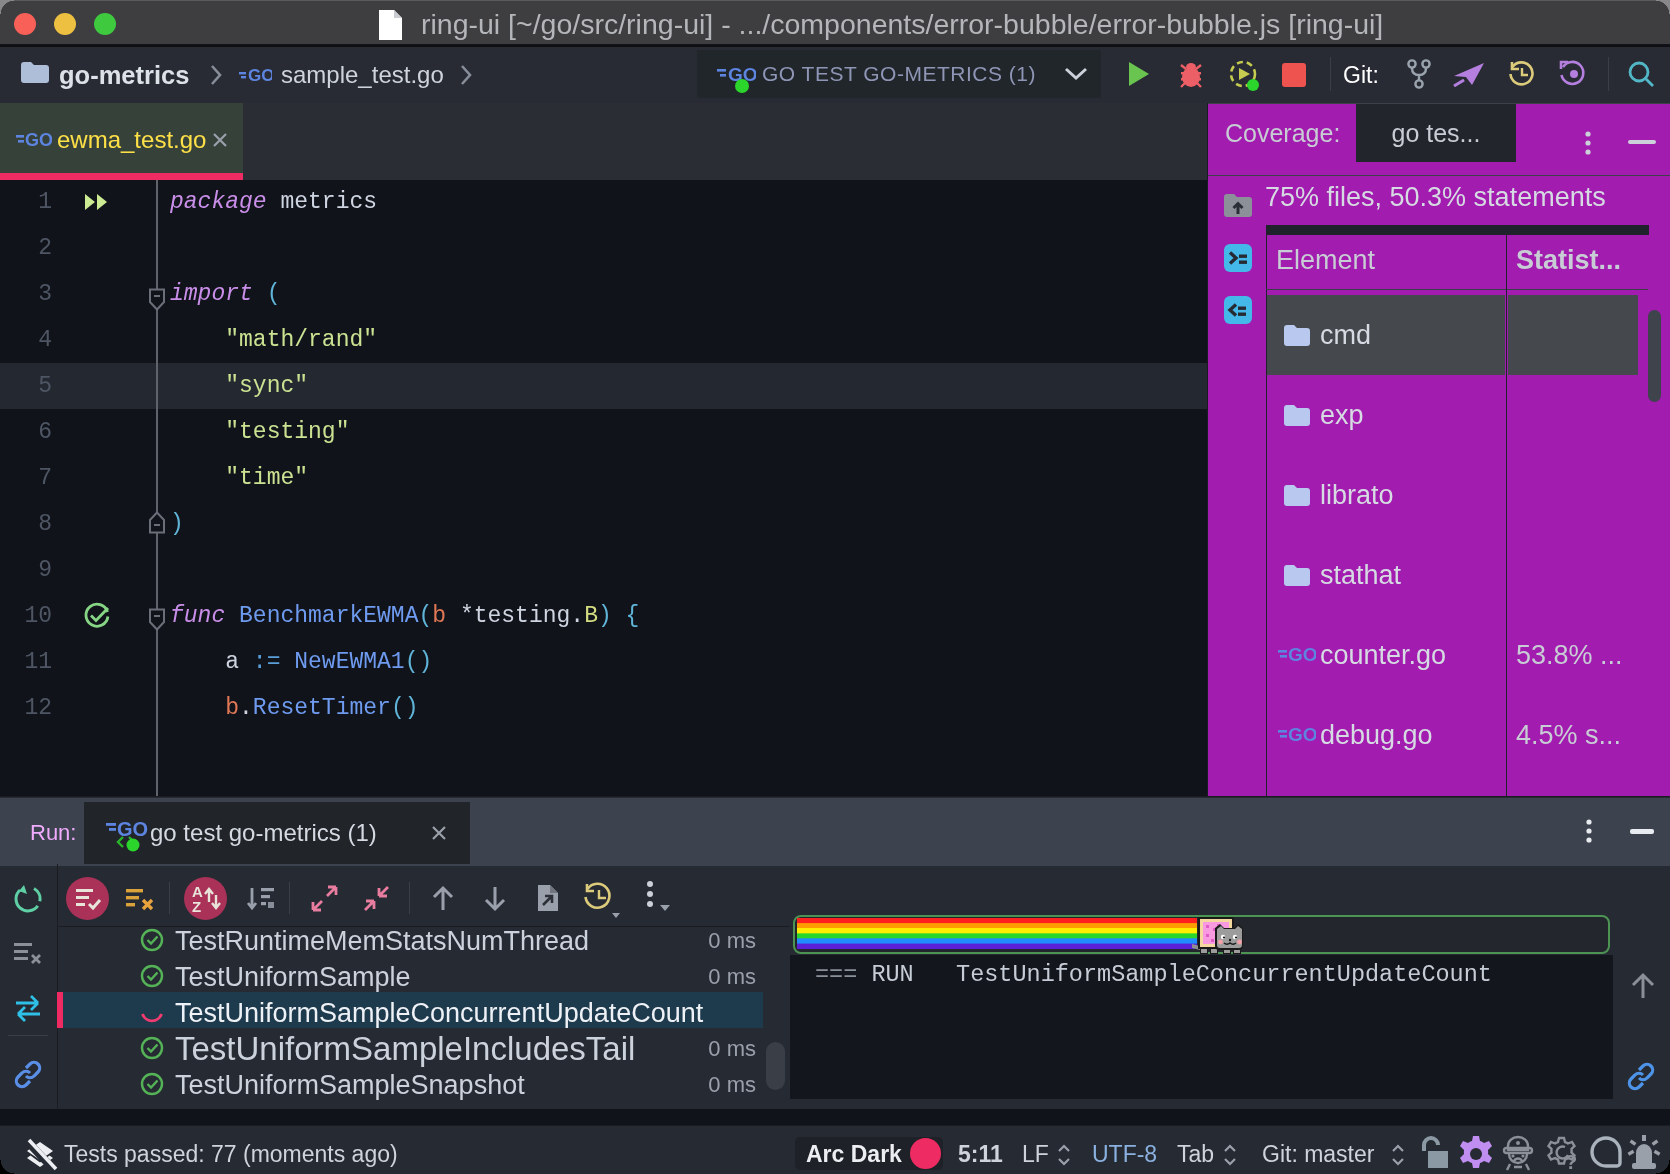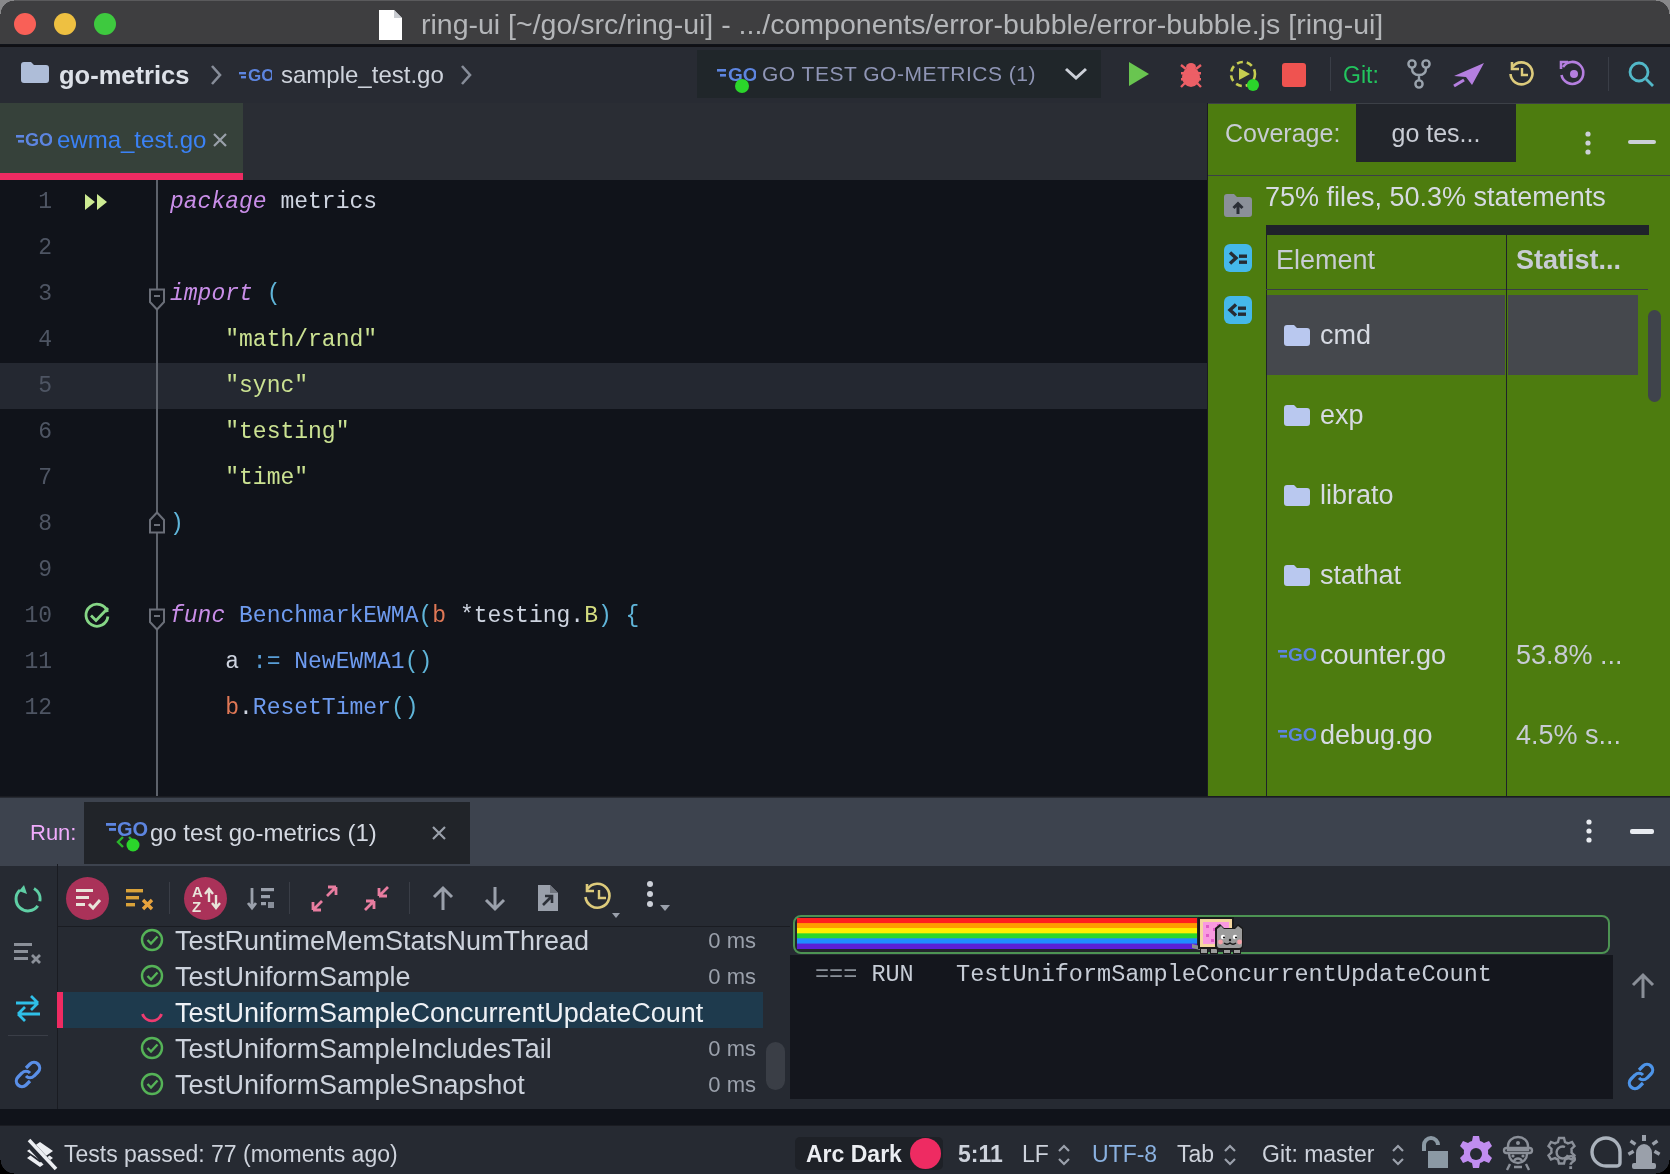--- a/index.html
+++ b/index.html
@@ -23,21 +23,21 @@
 .kw{color:#c98ee8;font-style:italic;}
 .str{color:#cbe292;}
 .fn{color:#6e9bef;}
 .pr{color:#5fb4d8;}
 .pa{color:#e07856;}
 .ty{color:#d3db7f;}
 .op{color:#5a9fd8;}
 #curline{position:absolute;left:0;top:183px;width:1207px;height:46px;background:#242831;}
 #foldline{position:absolute;left:156px;top:0;width:2px;height:616px;background:#5d626b;}
 
-#coverage{left:1207px;top:103px;width:463px;height:693px;background:#4d7c0f;border-left:1px solid #1a1c22;}
+#coverage{left:1207px;top:103px;width:463px;height:693px;background:#a21caf;border-left:1px solid #1a1c22;}
 #covhead{position:absolute;left:0;top:0;width:463px;height:73px;border-bottom:1px solid #3c4047;border-top:1px solid #3c4047;box-sizing:border-box;}
 
 #runpanel{left:0;top:796px;width:1670px;height:312px;background:#262a32;border-top:1px solid #1a1c22;}
 
 #statusbar{left:0;top:1108px;width:1670px;height:66px;background:#262a32;border-top:1px solid #1a1c22;box-sizing:border-box;margin-top:17px;}
 .sbtxt{position:absolute;top:0;height:56px;line-height:56px;font-size:23px;color:#ced3dc;}
 </style>
 </head>
 <body>
 <div class="abs" id="titlebar">
@@ -97,21 +97,21 @@
     </svg>
   <svg class="abs" style="left:1228px;top:12px;" width="34" height="34" viewBox="0 0 34 34">
       <circle cx="15" cy="15" r="12" fill="none" stroke="#c6cc50" stroke-width="2.6" stroke-dasharray="6 4"></circle>
       <path d="M11 9 L22 15 L11 21 z" fill="#c6cc50"></path>
       <circle cx="25" cy="26" r="6" fill="#2bd52b"></circle>
     </svg>
   <svg class="abs" style="left:1281px;top:15px;" width="26" height="26" viewBox="0 0 26 26">
       <rect x="1" y="1" width="24" height="24" rx="3" fill="#ef5350"></rect>
     </svg>
   <div class="abs" style="left:1330px;top:10px;width:1px;height:34px;background:#3a3e47;"></div>
-  <div class="abs" style="left:1343px;top:0px;height:56px;line-height:56px;font-size:23px;color:#22c55e;">Git:</div>
+  <div class="abs" style="left:1343px;top:0px;height:56px;line-height:56px;font-size:23px;color:#ffffff;">Git:</div>
   <svg class="abs" style="left:1404px;top:11px;" width="30" height="32" viewBox="0 0 30 32">
       <g stroke="#9aa3ad" stroke-width="2.4" fill="none">
         <circle cx="8" cy="6" r="3.6"></circle>
         <circle cx="22" cy="6" r="3.6"></circle>
         <circle cx="15" cy="26" r="3.6"></circle>
         <path d="M8 10 q0 7 7 7 M22 10 q0 7-7 7 M15 17 v5"></path>
       </g>
     </svg>
   <svg class="abs" style="left:1452px;top:13px;" width="34" height="28" viewBox="0 0 34 28">
       <path d="M2 16 L32 3 L20 25 L14 17 z" fill="#b57fe0"></path>
@@ -140,21 +140,21 @@
 <div class="abs" id="tabbar">
   <div id="etab"></div>
   <div id="etabline"></div>
   <svg class="abs" style="left:16px;top:23px;" width="36" height="28" viewBox="0 0 36 28">
       <g fill="#5d85e0">
         <rect x="0" y="9" width="8" height="2.6"></rect>
         <rect x="2" y="14" width="6" height="2.6"></rect>
       </g>
       <text x="9" y="20" font-size="18" font-weight="bold" fill="#5d85e0" font-family="Liberation Sans">GO</text>
     </svg>
-  <div class="abs" style="left:57px;top:9px;height:56px;line-height:56px;font-size:24px;color:#3b82f6;">ewma_test.go</div>
+  <div class="abs" style="left:57px;top:9px;height:56px;line-height:56px;font-size:24px;color:#fde047;">ewma_test.go</div>
   <svg class="abs" style="left:211px;top:28px;" width="18" height="18" viewBox="0 0 18 18">
       <path d="M3 3 L15 15 M15 3 L3 15" stroke="#9aa0aa" stroke-width="2.2"></path>
     </svg>
 </div>
 <div class="abs" id="editor">
   <div id="curline"></div>
   <div id="foldline"></div>
   <div class="lnum" style="top:-1px;">1</div>
   <div class="lnum" style="top:45px;">2</div>
   <div class="lnum" style="top:91px;">3</div>
@@ -417,21 +417,21 @@
   <div class="abs" style="left:175px;top:162px;height:36px;line-height:36px;font-size:27px;color:#ccd2dc;">TestUniformSample</div>
   <div class="abs" style="left:650px;top:162px;width:106px;height:36px;line-height:36px;text-align:right;font-size:22px;color:#9aa0ab;">0 ms</div>
   <svg class="abs" style="left:139px;top:202px;" width="26" height="26" viewBox="0 0 26 26">
       <path d="M3.5 15 a10 10 0 0 0 19 0" fill="none" stroke="#ee3b70" stroke-width="2.8"></path>
     </svg>
   <div class="abs" style="left:175px;top:198px;height:36px;line-height:36px;font-size:27px;color:#eef1f5;">TestUniformSampleConcurrentUpdateCount</div>
   <svg class="abs" style="left:139px;top:238px;" width="26" height="26" viewBox="0 0 26 26">
       <circle cx="13" cy="13" r="10" fill="none" stroke="#55b357" stroke-width="2.4"></circle>
       <path d="M8.5 13 l3.5 3.5 l6.5-7" fill="none" stroke="#55b357" stroke-width="2.4"></path>
     </svg>
-  <div class="abs" style="left:175px;top:234px;height:36px;line-height:36px;font-size:27px;color:#ccd2dc;">TestUniformSampleIncludesTail</div>
+  <div class="abs" style="left:175px;top:234px;height:36px;line-height:36px;font-size:33px;color:#ccd2dc;">TestUniformSampleIncludesTail</div>
   <div class="abs" style="left:650px;top:234px;width:106px;height:36px;line-height:36px;text-align:right;font-size:22px;color:#9aa0ab;">0 ms</div>
   <svg class="abs" style="left:139px;top:274px;" width="26" height="26" viewBox="0 0 26 26">
       <circle cx="13" cy="13" r="10" fill="none" stroke="#55b357" stroke-width="2.4"></circle>
       <path d="M8.5 13 l3.5 3.5 l6.5-7" fill="none" stroke="#55b357" stroke-width="2.4"></path>
     </svg>
   <div class="abs" style="left:175px;top:270px;height:36px;line-height:36px;font-size:27px;color:#ccd2dc;">TestUniformSampleSnapshot</div>
   <div class="abs" style="left:650px;top:270px;width:106px;height:36px;line-height:36px;text-align:right;font-size:22px;color:#9aa0ab;">0 ms</div>
   <div class="abs" style="left:766px;top:245px;width:19px;height:48px;background:#3a3e46;border-radius:10px;"></div>
 
   <div class="abs" style="left:793px;top:118px;width:813px;height:35px;border:2px solid #4d9353;border-radius:8px;background:#23262d;"></div>

